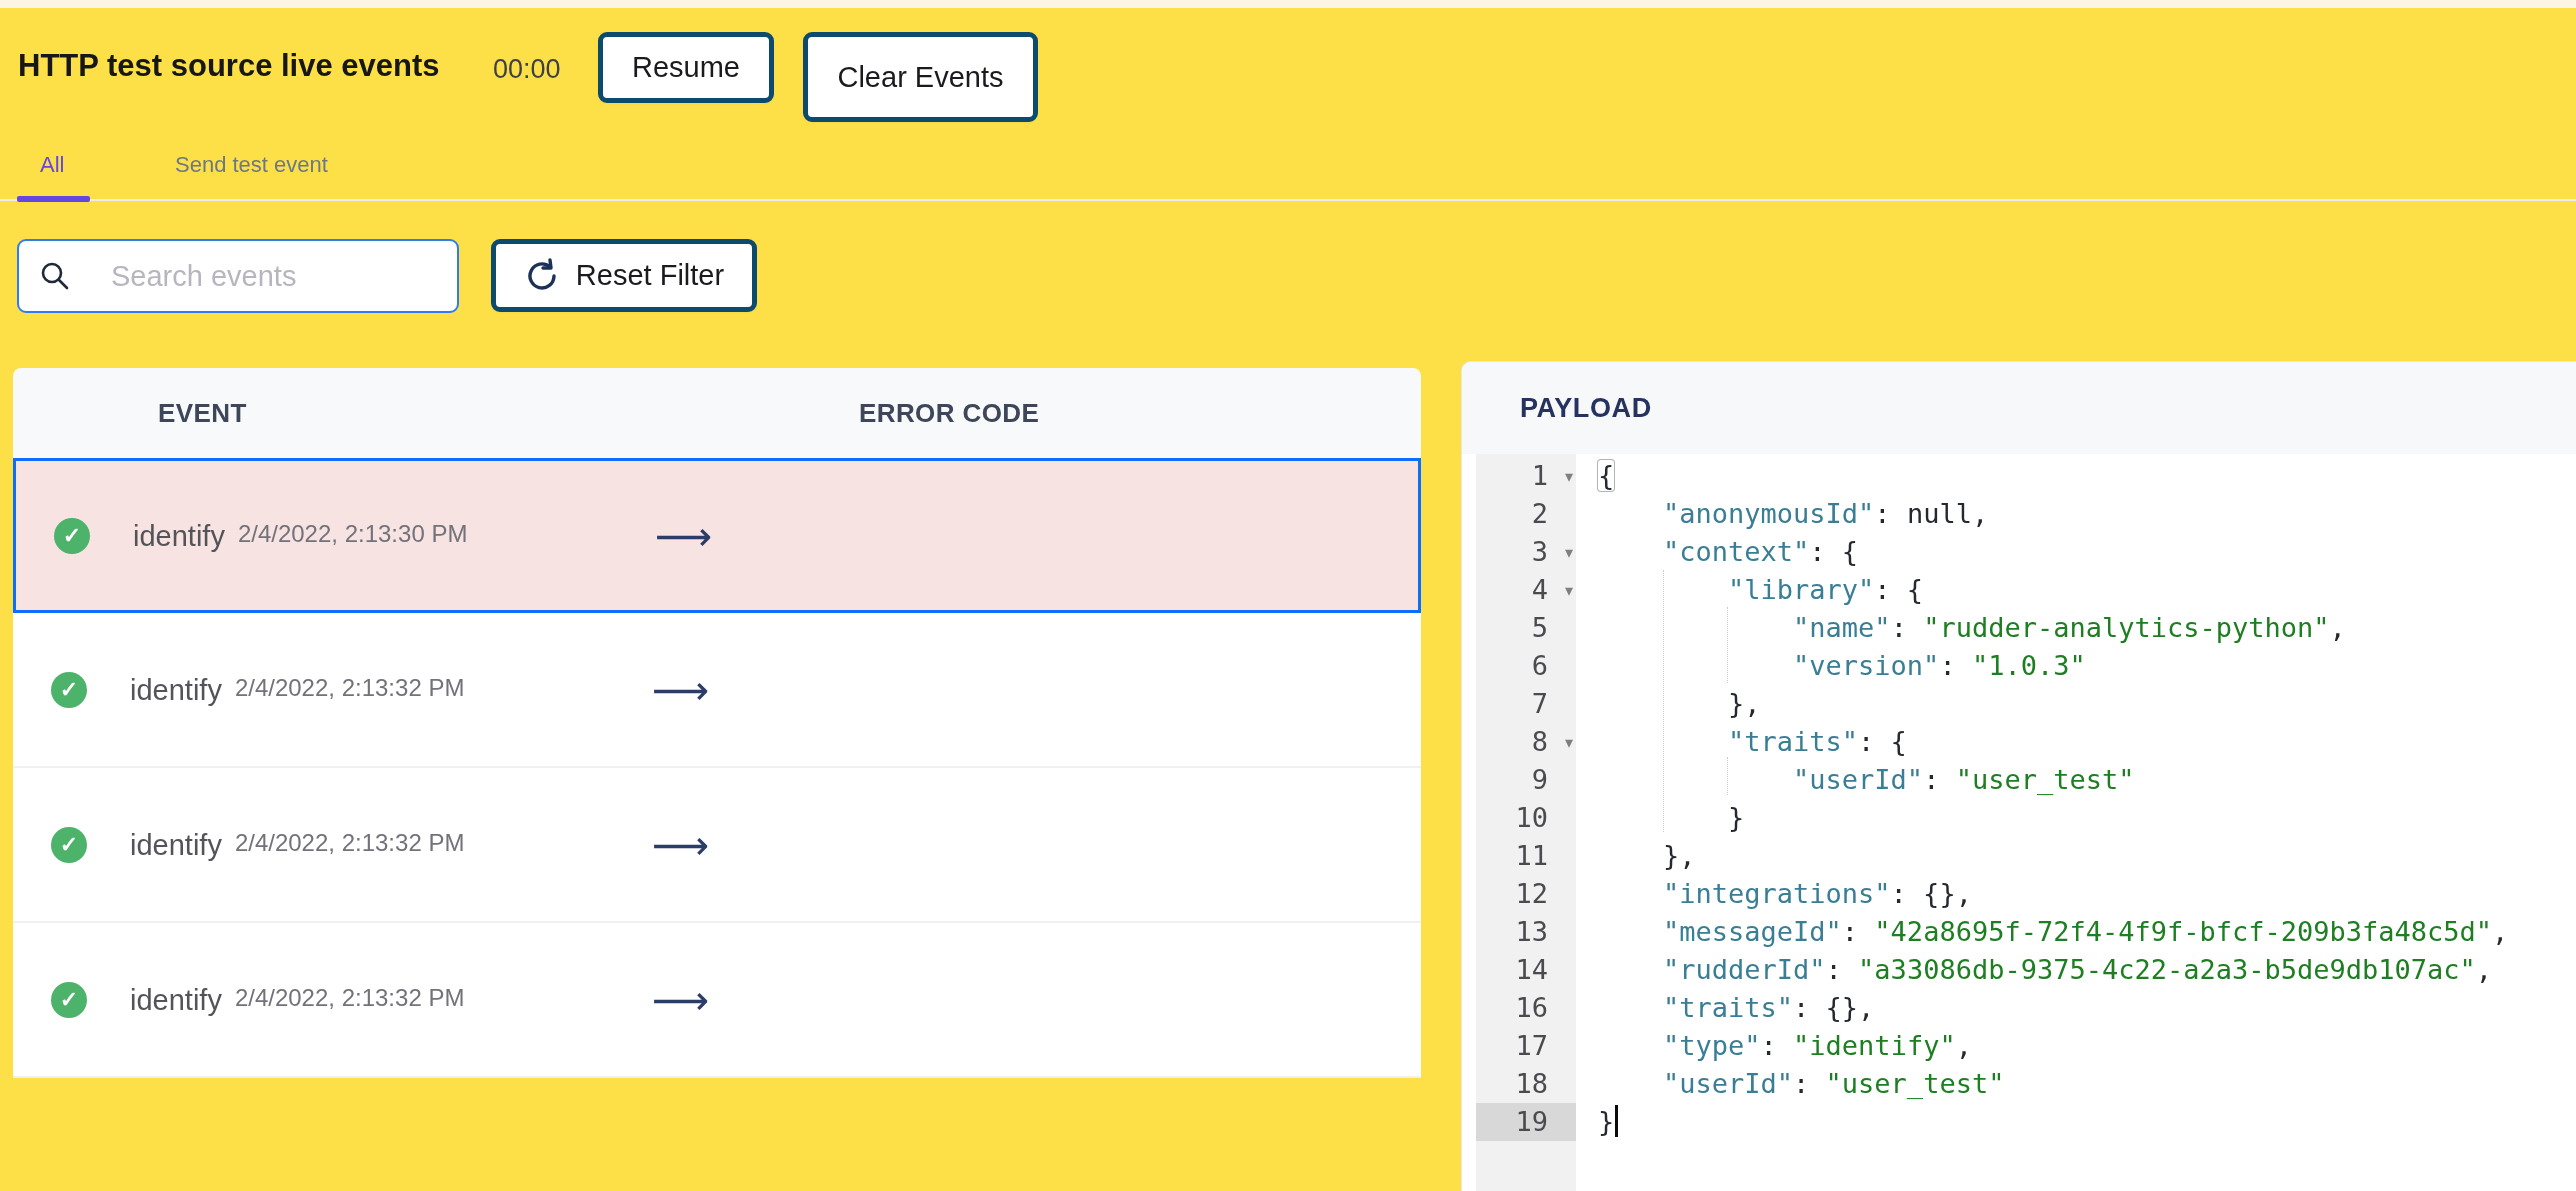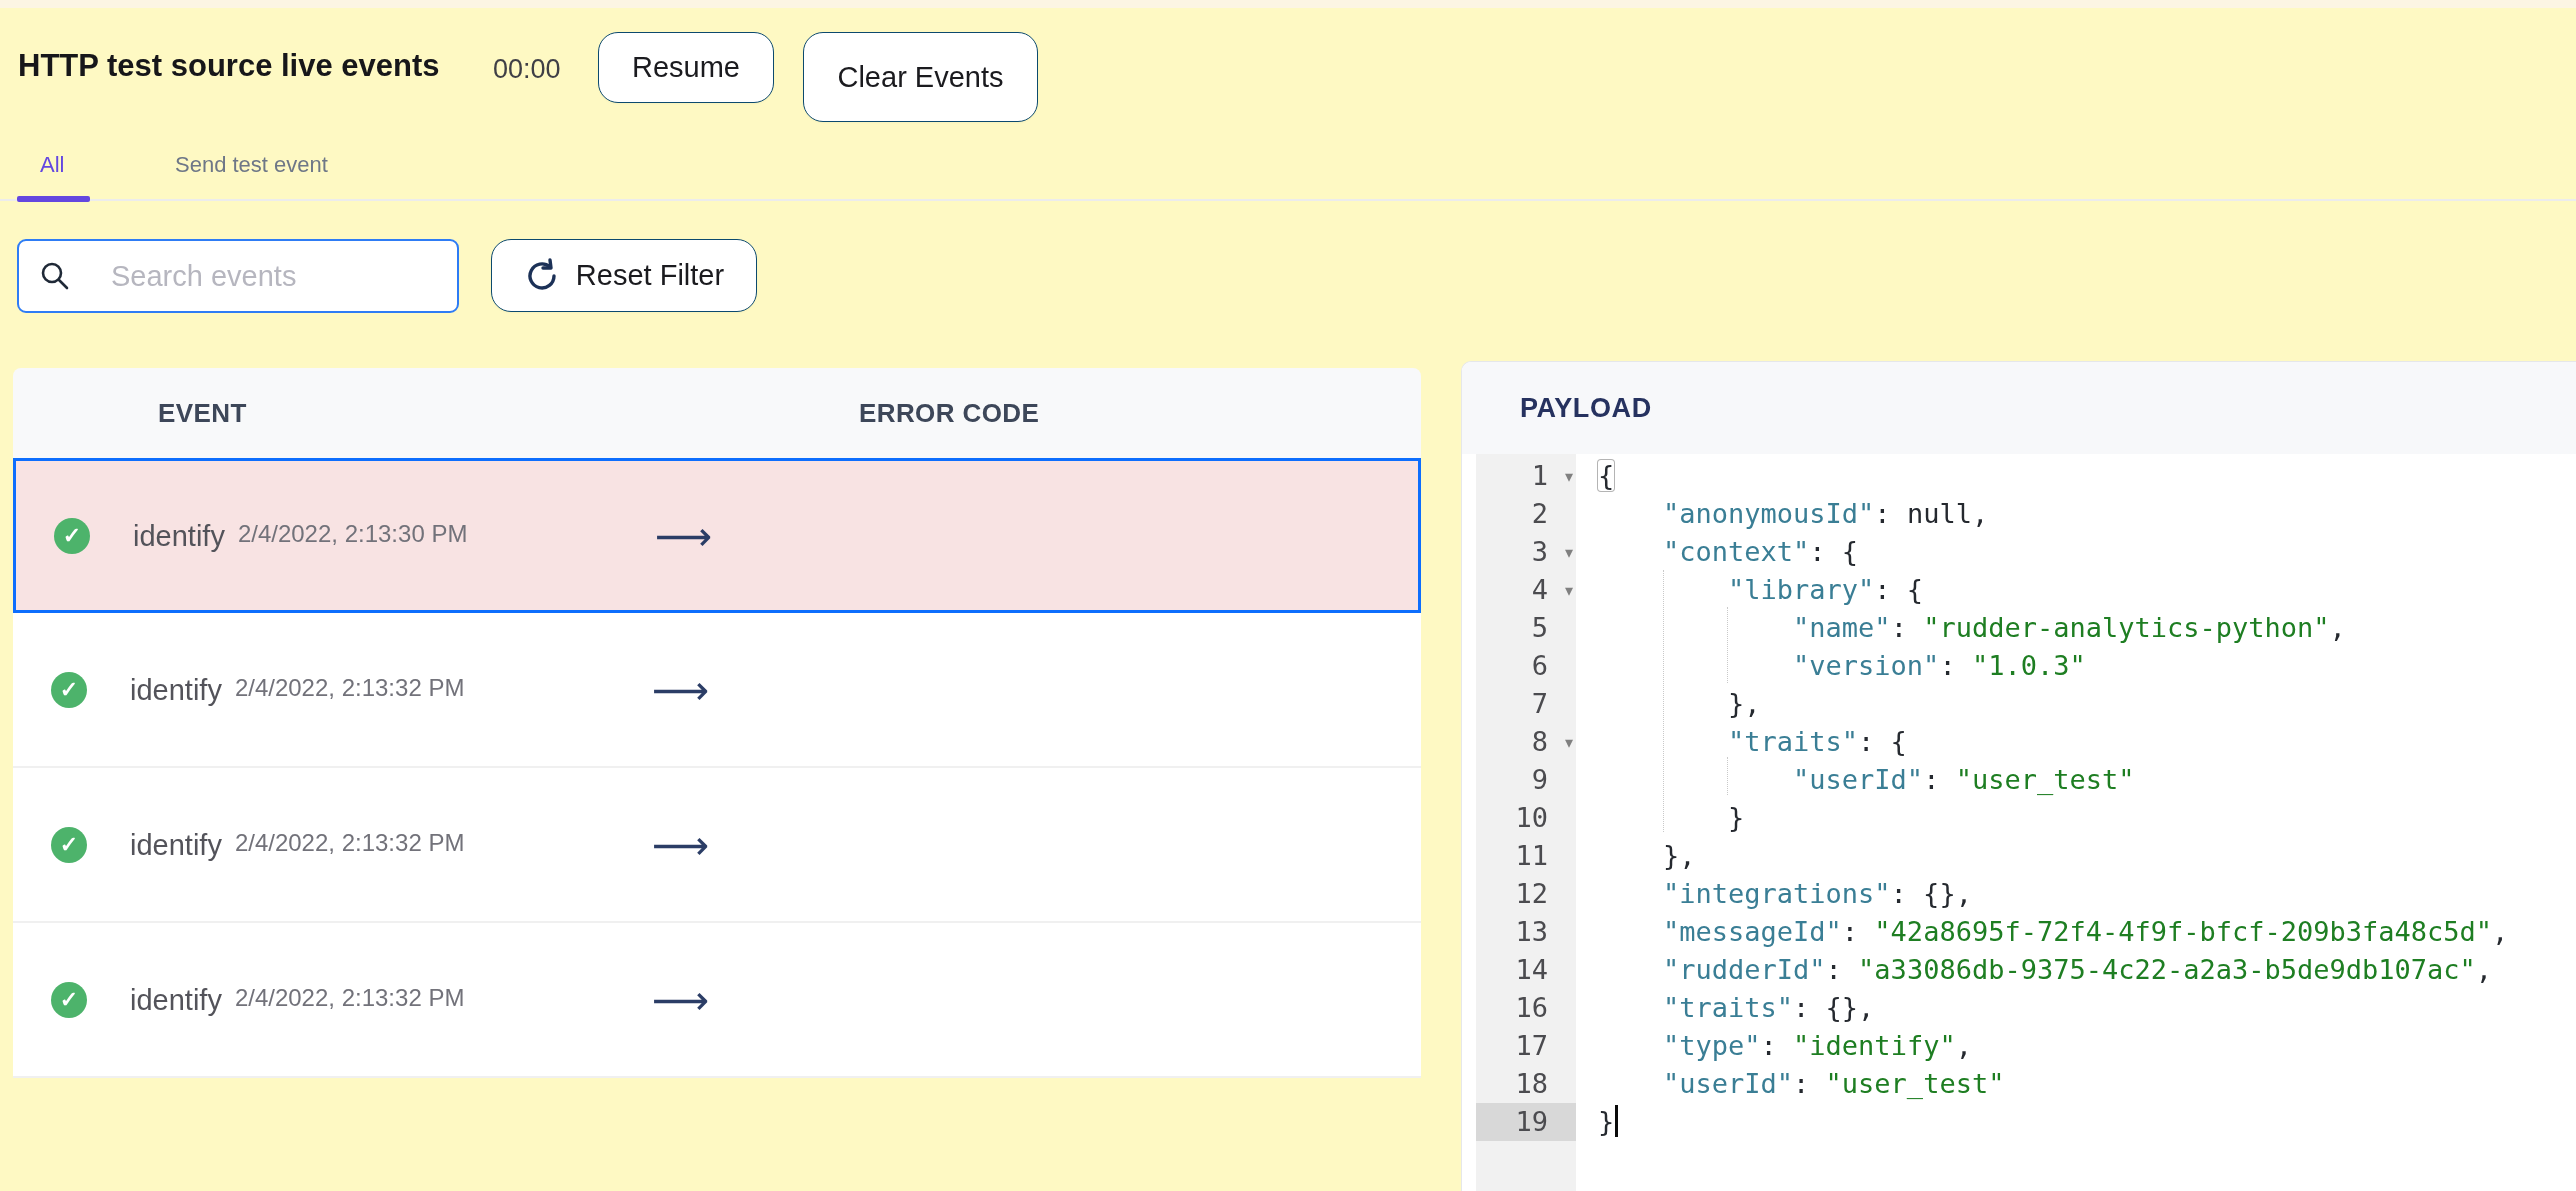--- a/index.html
+++ b/index.html
@@ -1,28 +1,28 @@
 <!DOCTYPE html>
 <html style="--purple: #6347e0; --blue: #0d6efd; --row-pink: #f8e3e3; --green: #4db36b; --cream: #fcf5e3; --navy: #26325f; --key-teal: #3a7e95; --string-green: #1e7e22;"><head>
 <meta charset="utf-8">
 <style>
   :root{
     --purple:#6347e0; --blue:#0d6efd; --row-pink:#f8e3e3; --green:#4db36b;
     --cream:#fcf5e3; --navy:#26325f; --key-teal:#3a7e95; --string-green:#1e7e22;
   }
   *{box-sizing:border-box;margin:0;padding:0;}
   body{font-family:"Liberation Sans",sans-serif;background:#fff;}
-  .screen{position:relative;width:2576px;height:1191px;overflow:hidden;background:#fef9c3;}
+  .screen{position:relative;width:2576px;height:1191px;overflow:hidden;background:#fde047;}
 
   .topbar{position:absolute;left:0;top:0;width:2576px;height:8px;background:var(--cream);}
 
   
   .page-title{position:absolute;left:18px;top:48px;font-size:31px;font-weight:700;color:#17171a;}
   .timer{position:absolute;left:493px;top:54px;font-size:27px;color:#3f3f46;}
-  .btn{position:absolute;background:#fff;border:1px solid #0c4a6e;border-radius:20px;
+  .btn{position:absolute;background:#fff;border:5px solid #0c4a6e;border-radius:9px;
        font-size:29px;color:#1b1b1f;display:flex;align-items:center;justify-content:center;
        box-shadow:0 1px 2px rgba(0,0,0,0.03);cursor:pointer;font-family:"Liberation Sans",sans-serif;}
   .btn-resume{left:598px;top:32px;width:176px;height:71px;}
   .btn-clear{left:803px;top:32px;width:235px;height:90px;}
 
   
   .tab{position:absolute;top:152px;font-size:22px;cursor:pointer;}
   .tab-all{left:40px;color:var(--purple);}
   .tab-send{left:175px;color:#6e7787;}
   .tab-border{position:absolute;left:0;top:199px;width:2576px;height:2px;background:#ececec;}

